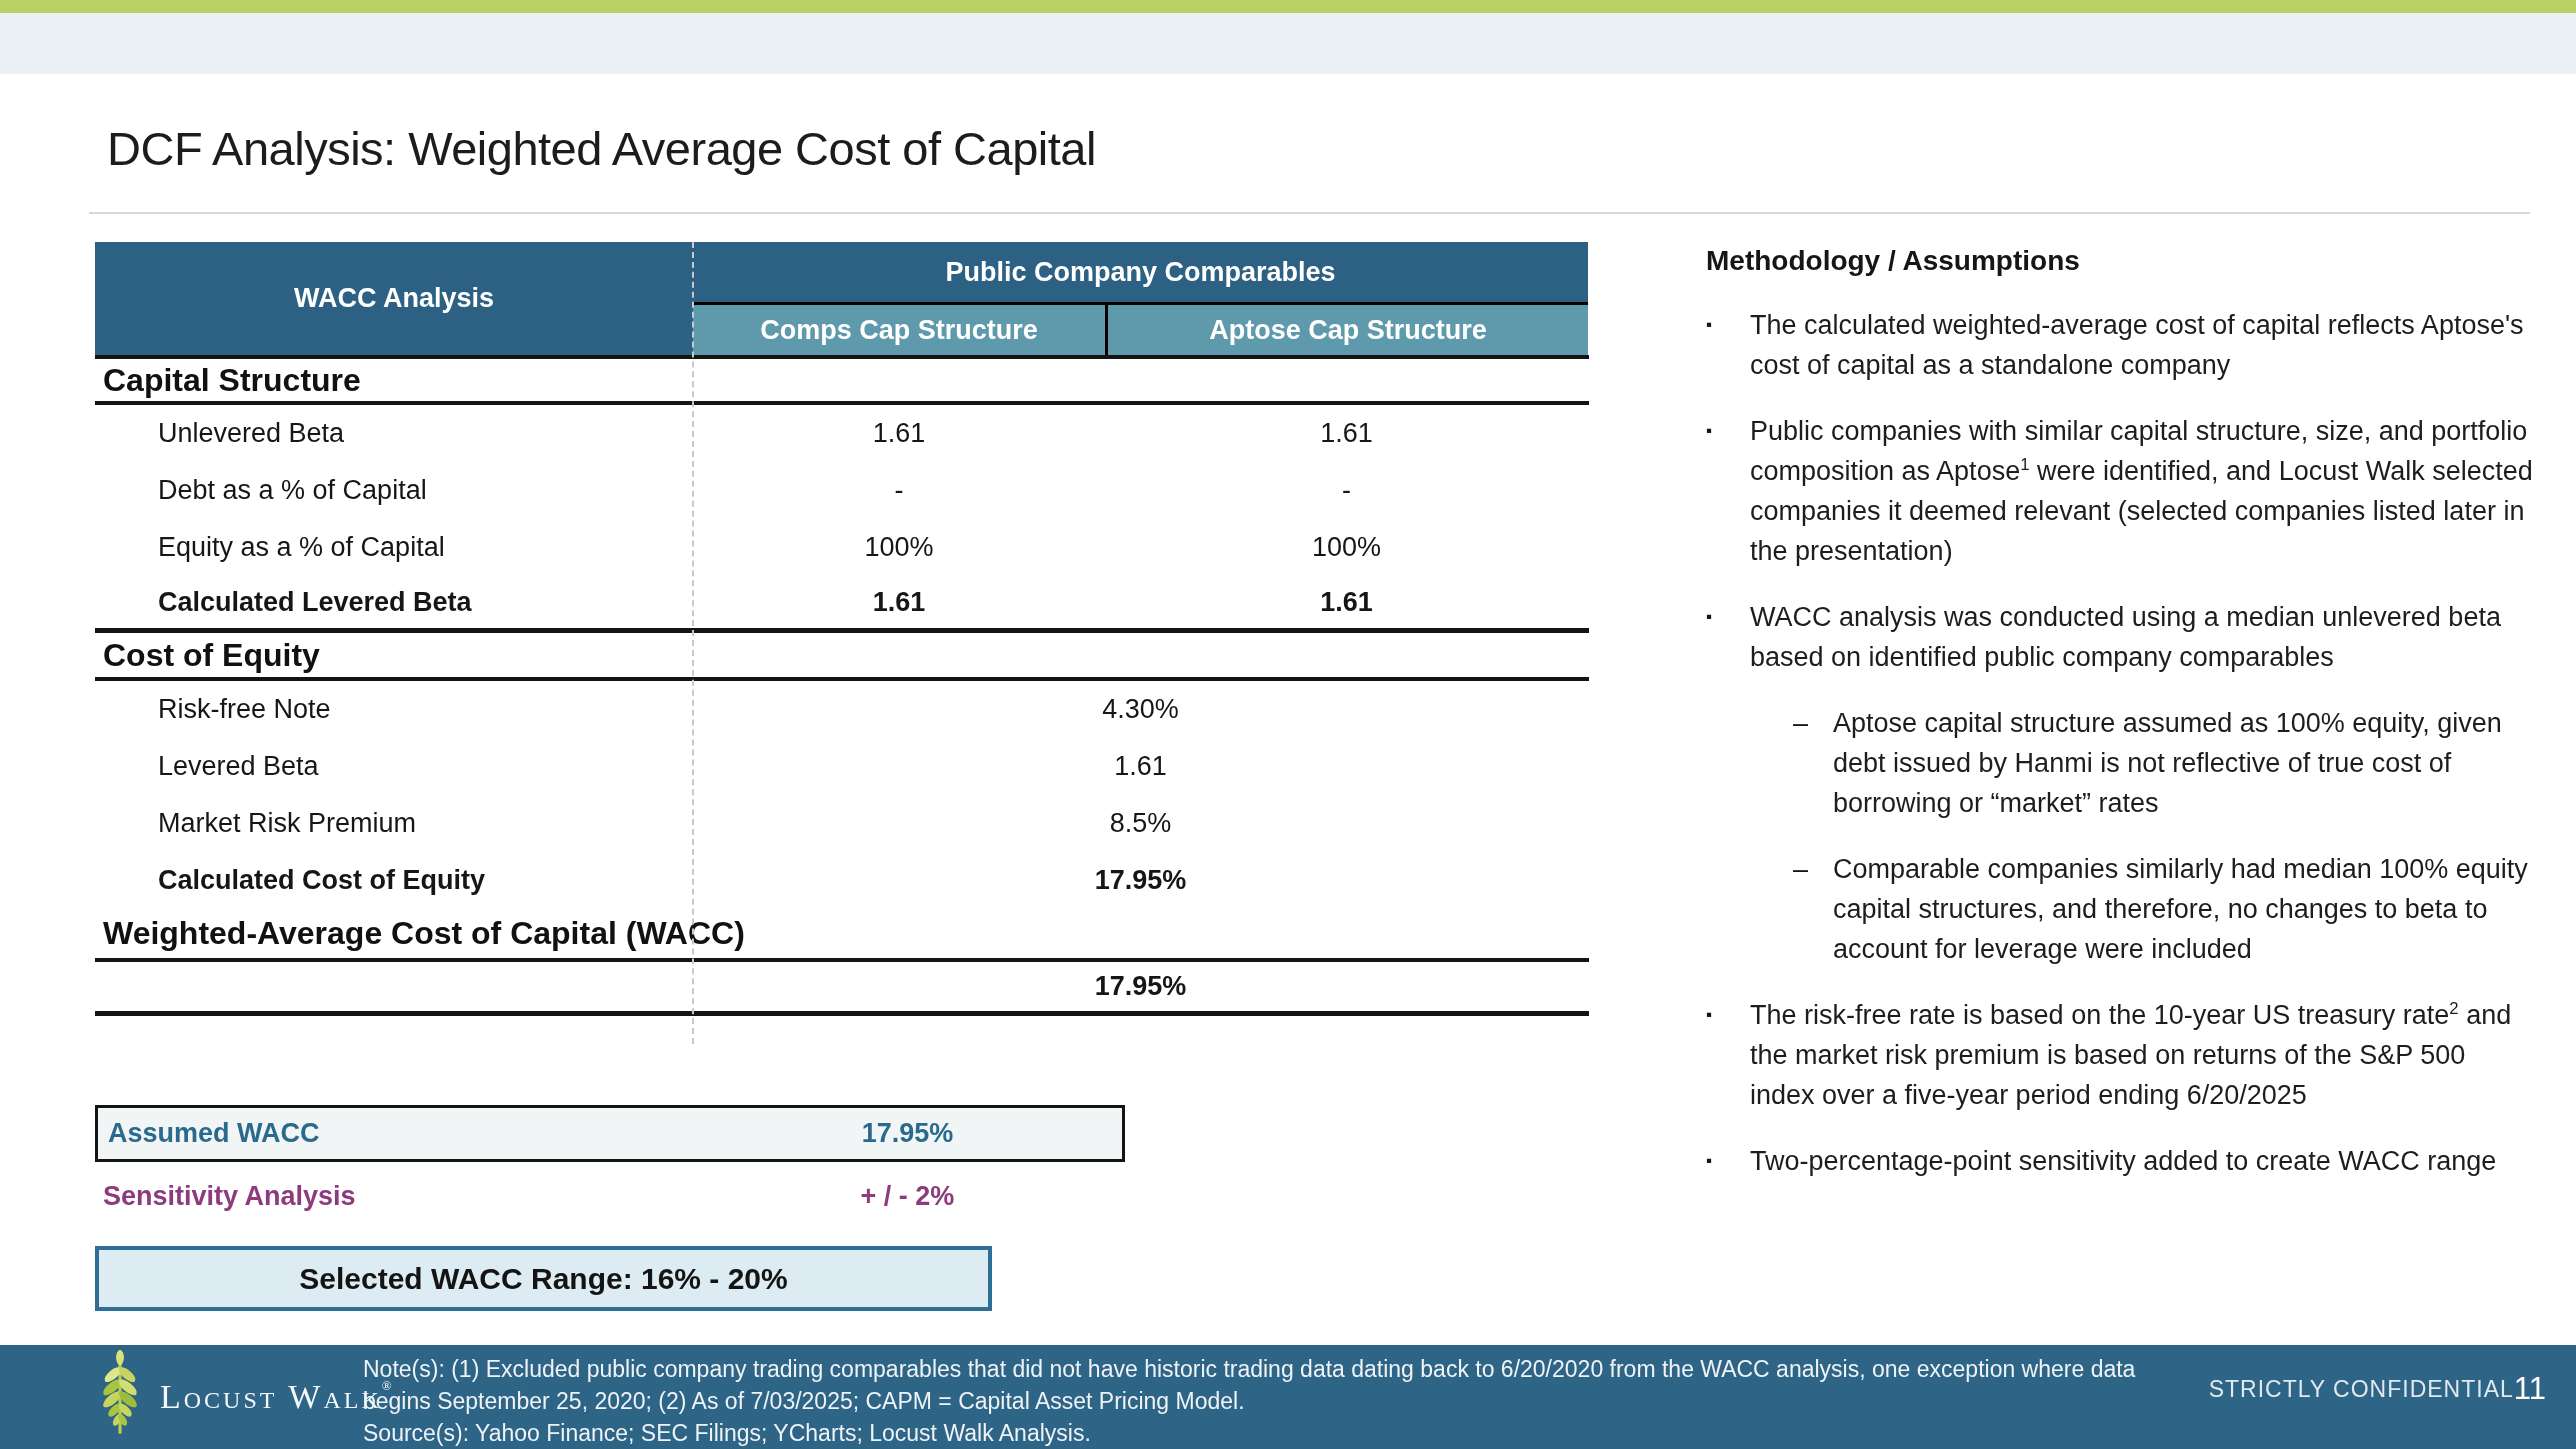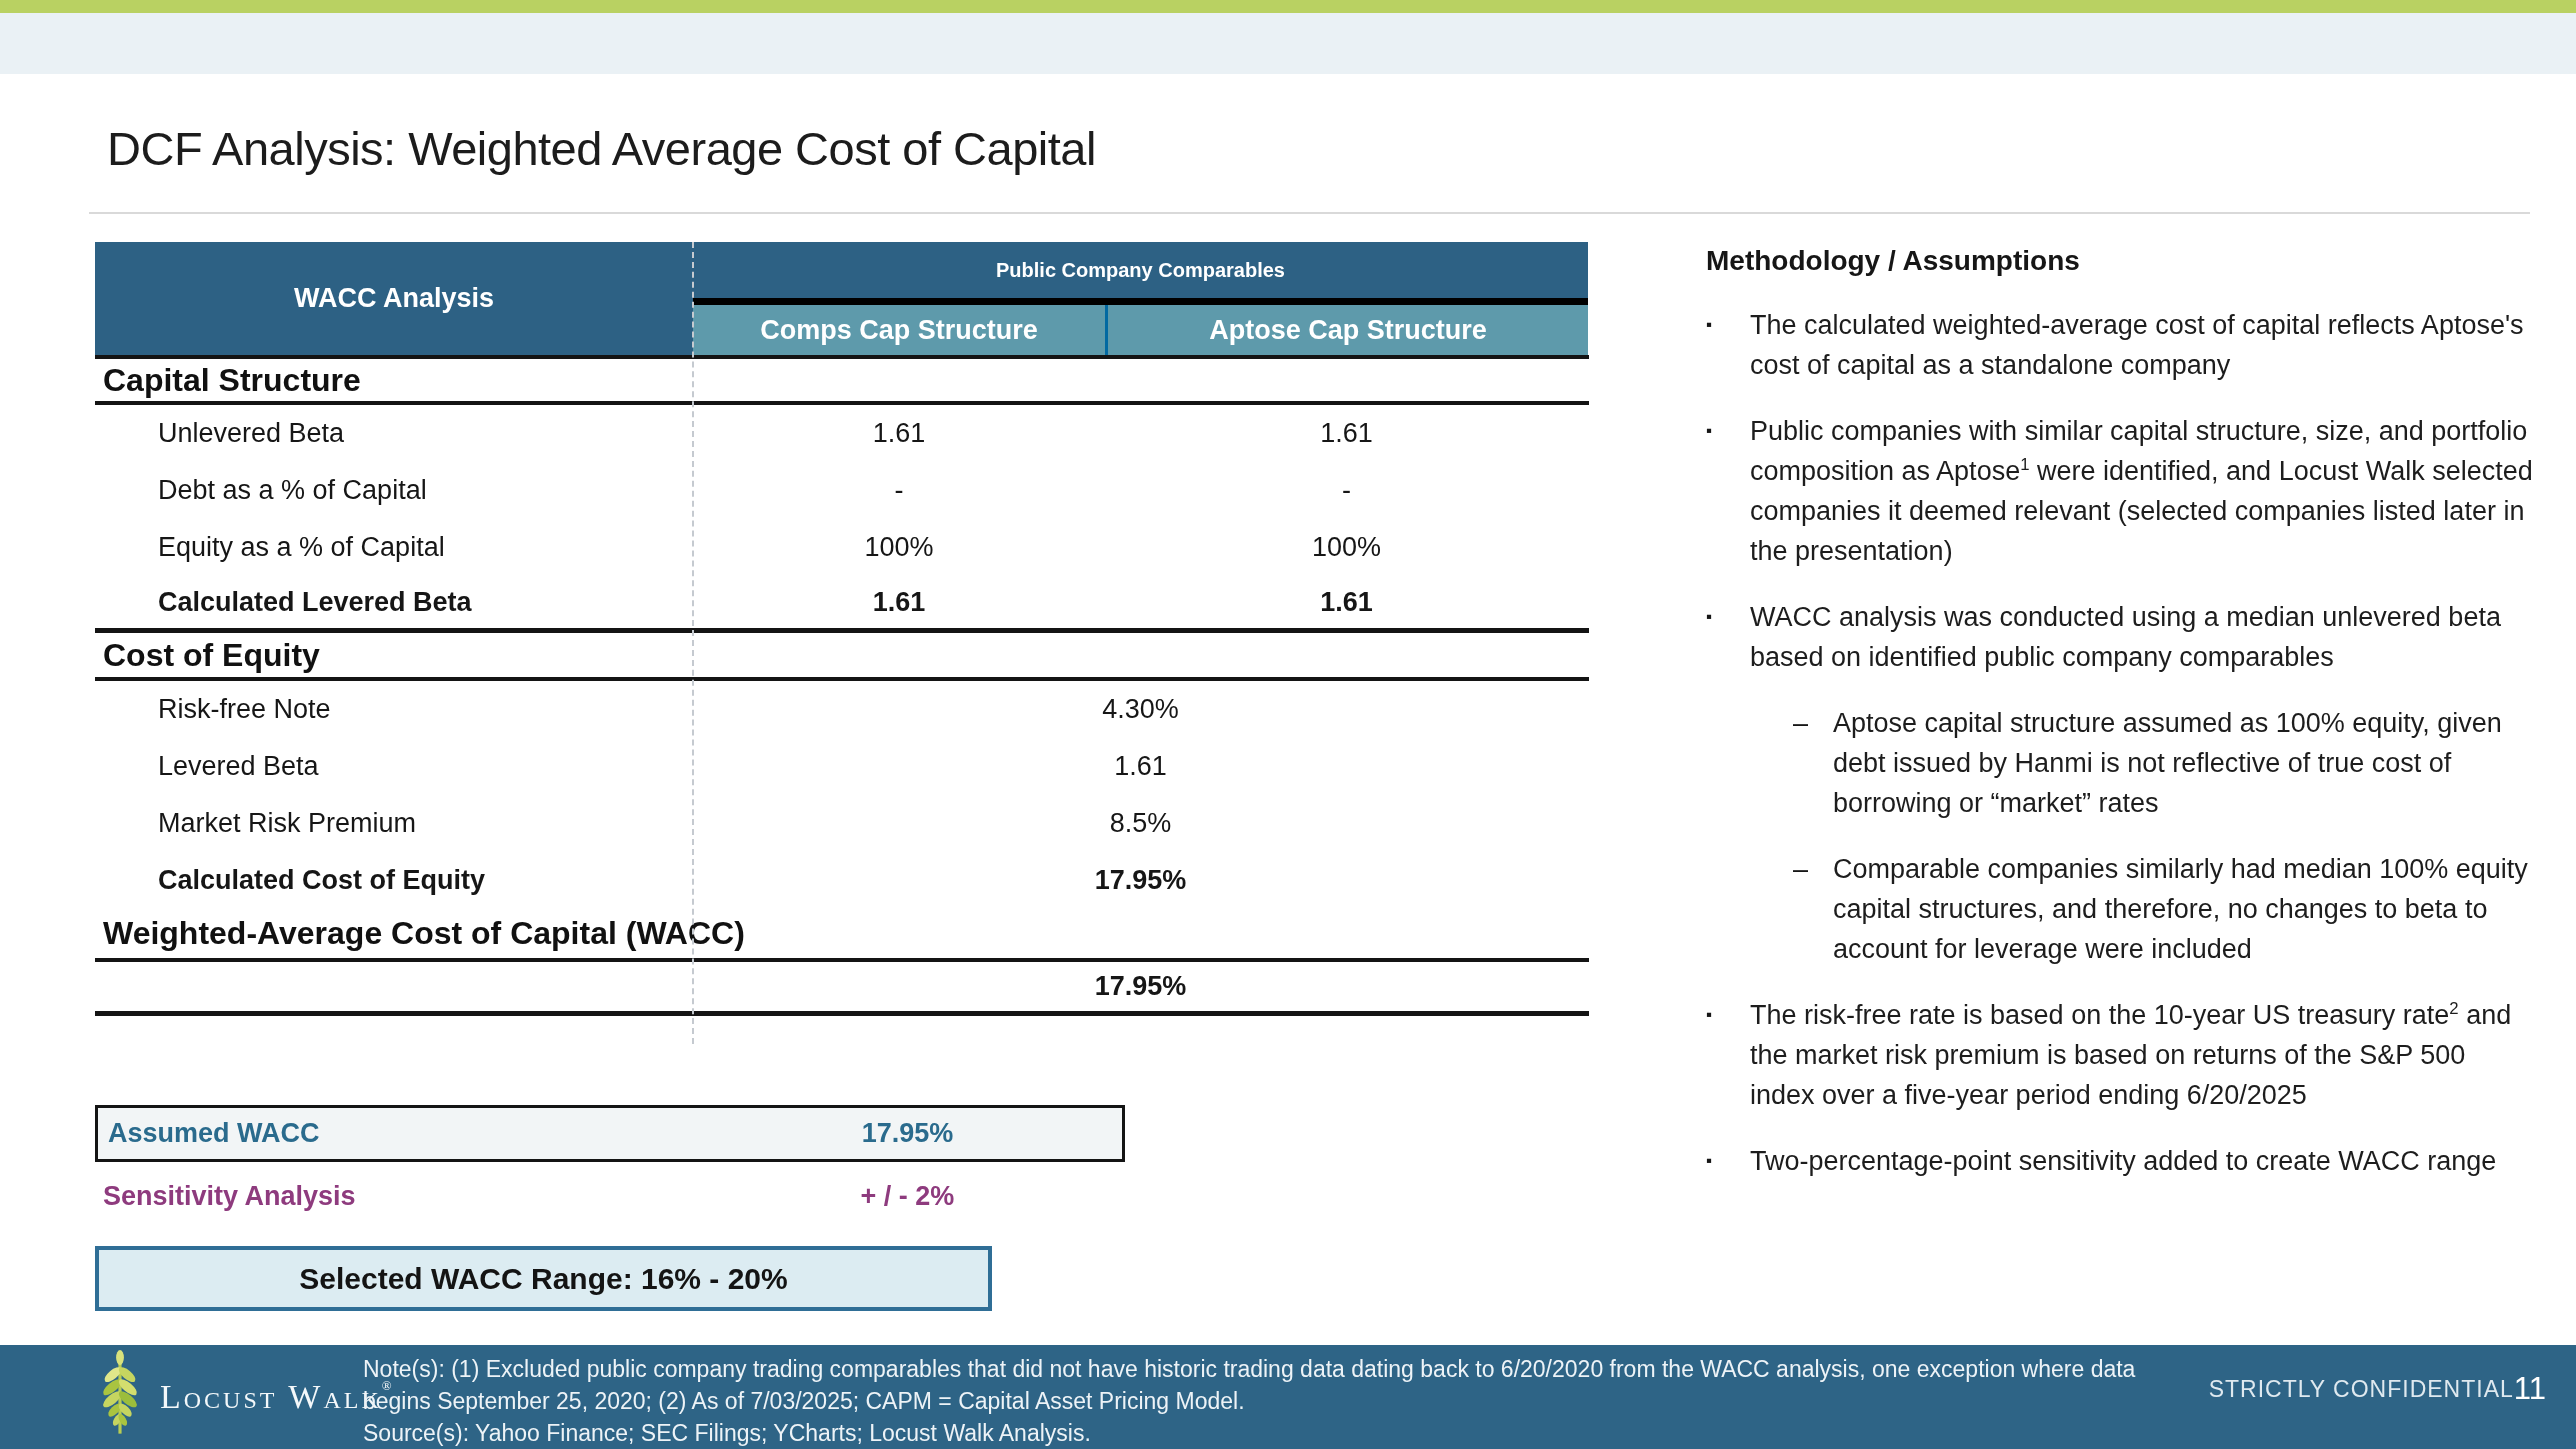--- a/index.html
+++ b/index.html
@@ -16,23 +16,23 @@
   .top-green-bar{position:absolute;left:0;top:0;width:2576px;height:13px;background:var(--accent-green);}
   .top-band{position:absolute;left:0;top:13px;width:2576px;height:61px;background:var(--band-blue);}
 
   .title{position:absolute;left:107px;top:121px;font-size:47px;font-weight:normal;color:#1c1c1c;letter-spacing:-0.5px;}
   .title-rule{position:absolute;left:89px;top:212px;width:2441px;height:2px;background:var(--rule-gray);}
 
   
   .wacc-table{position:absolute;left:95px;top:242px;width:1494px;}
   .thead{display:grid;grid-template-columns:598px 412px 483px;grid-template-rows:63px 50px;border-bottom:4px solid var(--line-dark);}
   .cell-wacc{grid-column:1;grid-row:1/3;background:var(--header-blue);color:#fff;font-weight:bold;font-size:27px;display:flex;align-items:center;justify-content:center;}
-  .cell-pcc{grid-column:2/4;grid-row:1;background:var(--header-blue);color:#fff;font-weight:bold;font-size:20px;display:flex;align-items:center;justify-content:center;border-bottom:7px solid #000000;}
+  .cell-pcc{grid-column:2/4;grid-row:1;background:var(--header-blue);color:#fff;font-weight:bold;font-size:27px;display:flex;align-items:center;justify-content:center;border-bottom:3px solid #000000;}
   .cell-sub{background:var(--teal);color:#fff;font-weight:bold;font-size:27px;display:flex;align-items:center;justify-content:center;}
-  .cell-sub.aptose{border-left:3px solid #0369a1;text-align:right;}
+  .cell-sub.aptose{border-left:3px solid #000000;text-align:right;}
 
   .section-row{height:46px;display:flex;align-items:center;font-size:32px;font-weight:bold;color:#111;padding-left:8px;}
   .section-row.tall{height:48px;}
   .section-row.wacc-head{height:53px;}
   .rule-thick{border-bottom:4px solid var(--line-dark);}
   .rule-thicker{border-bottom:5px solid var(--line-dark);}
 
   .data-row{display:grid;grid-template-columns:598px 412px 483px;height:57px;align-items:center;font-size:27px;color:#161616;}
   .data-row .row-label{grid-column:1;padding-left:63px;}
   .data-row .val2{grid-column:2;text-align:center;}

